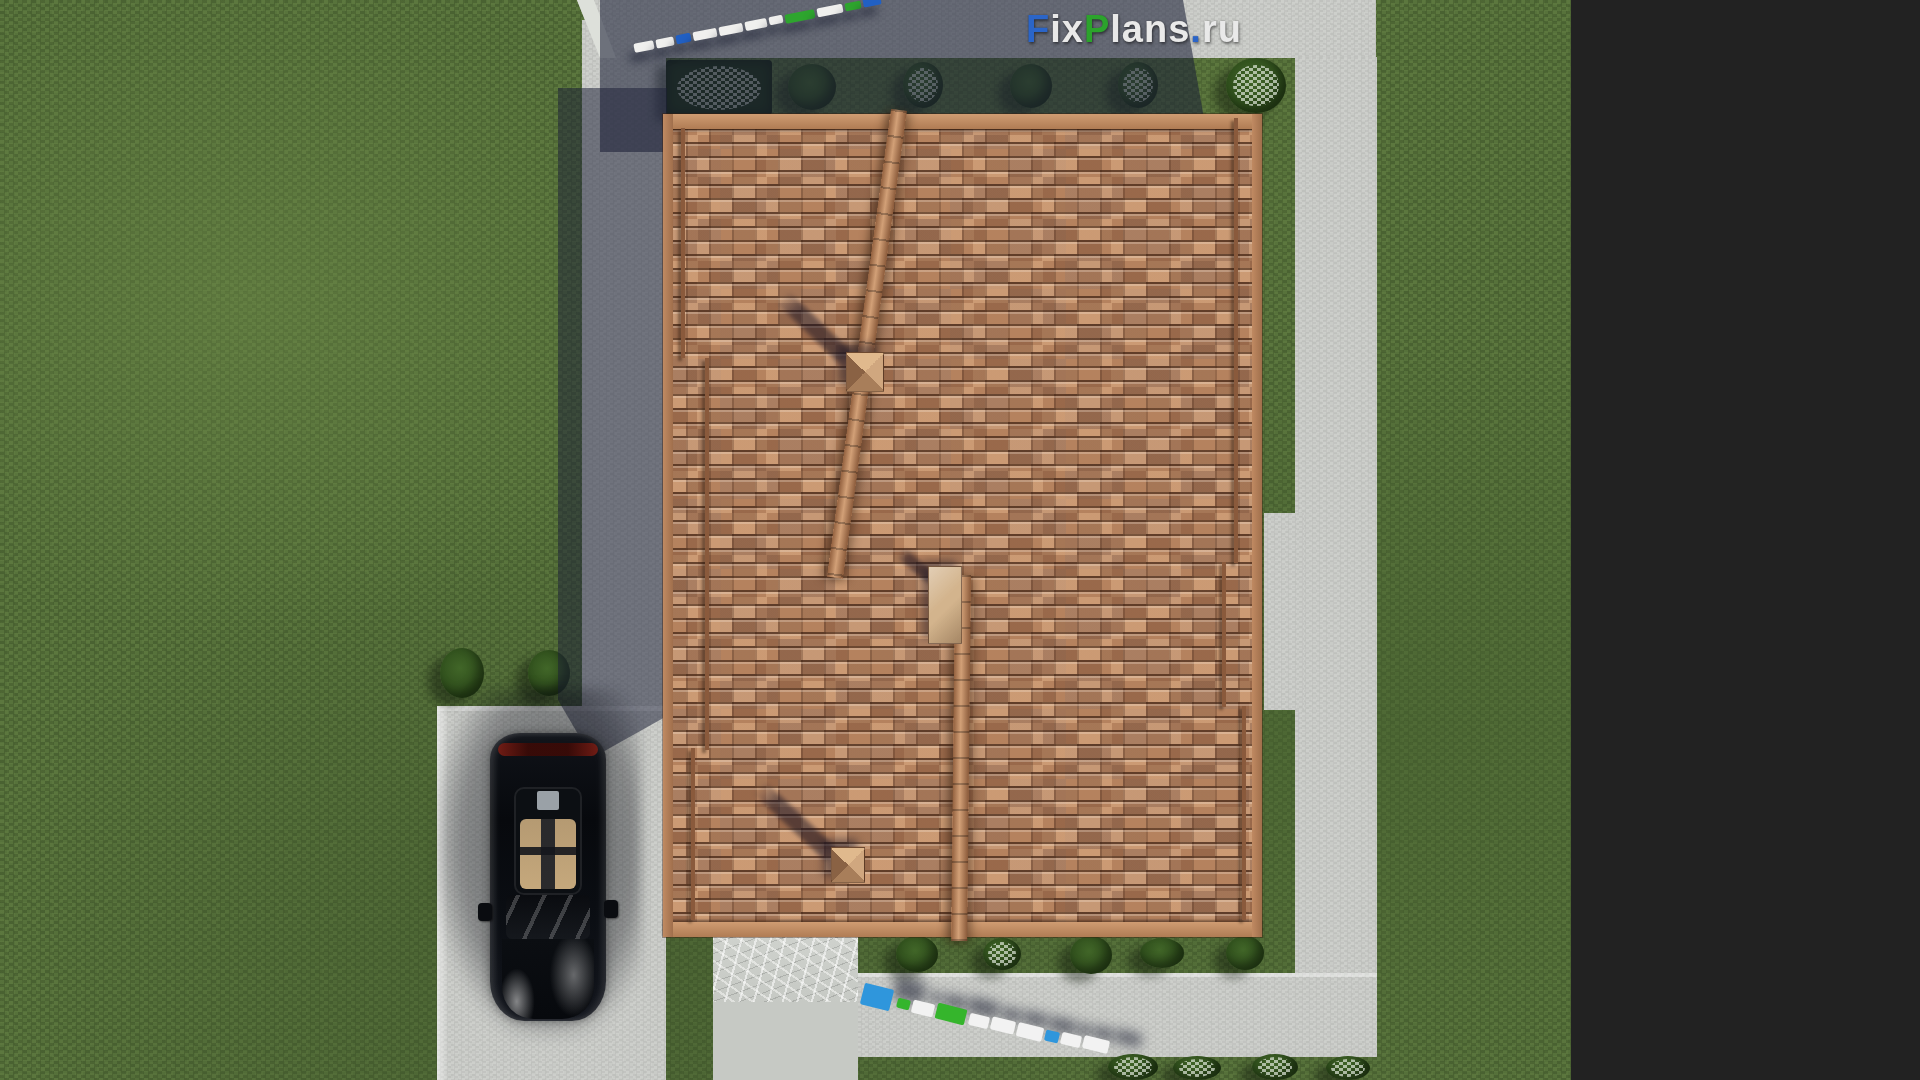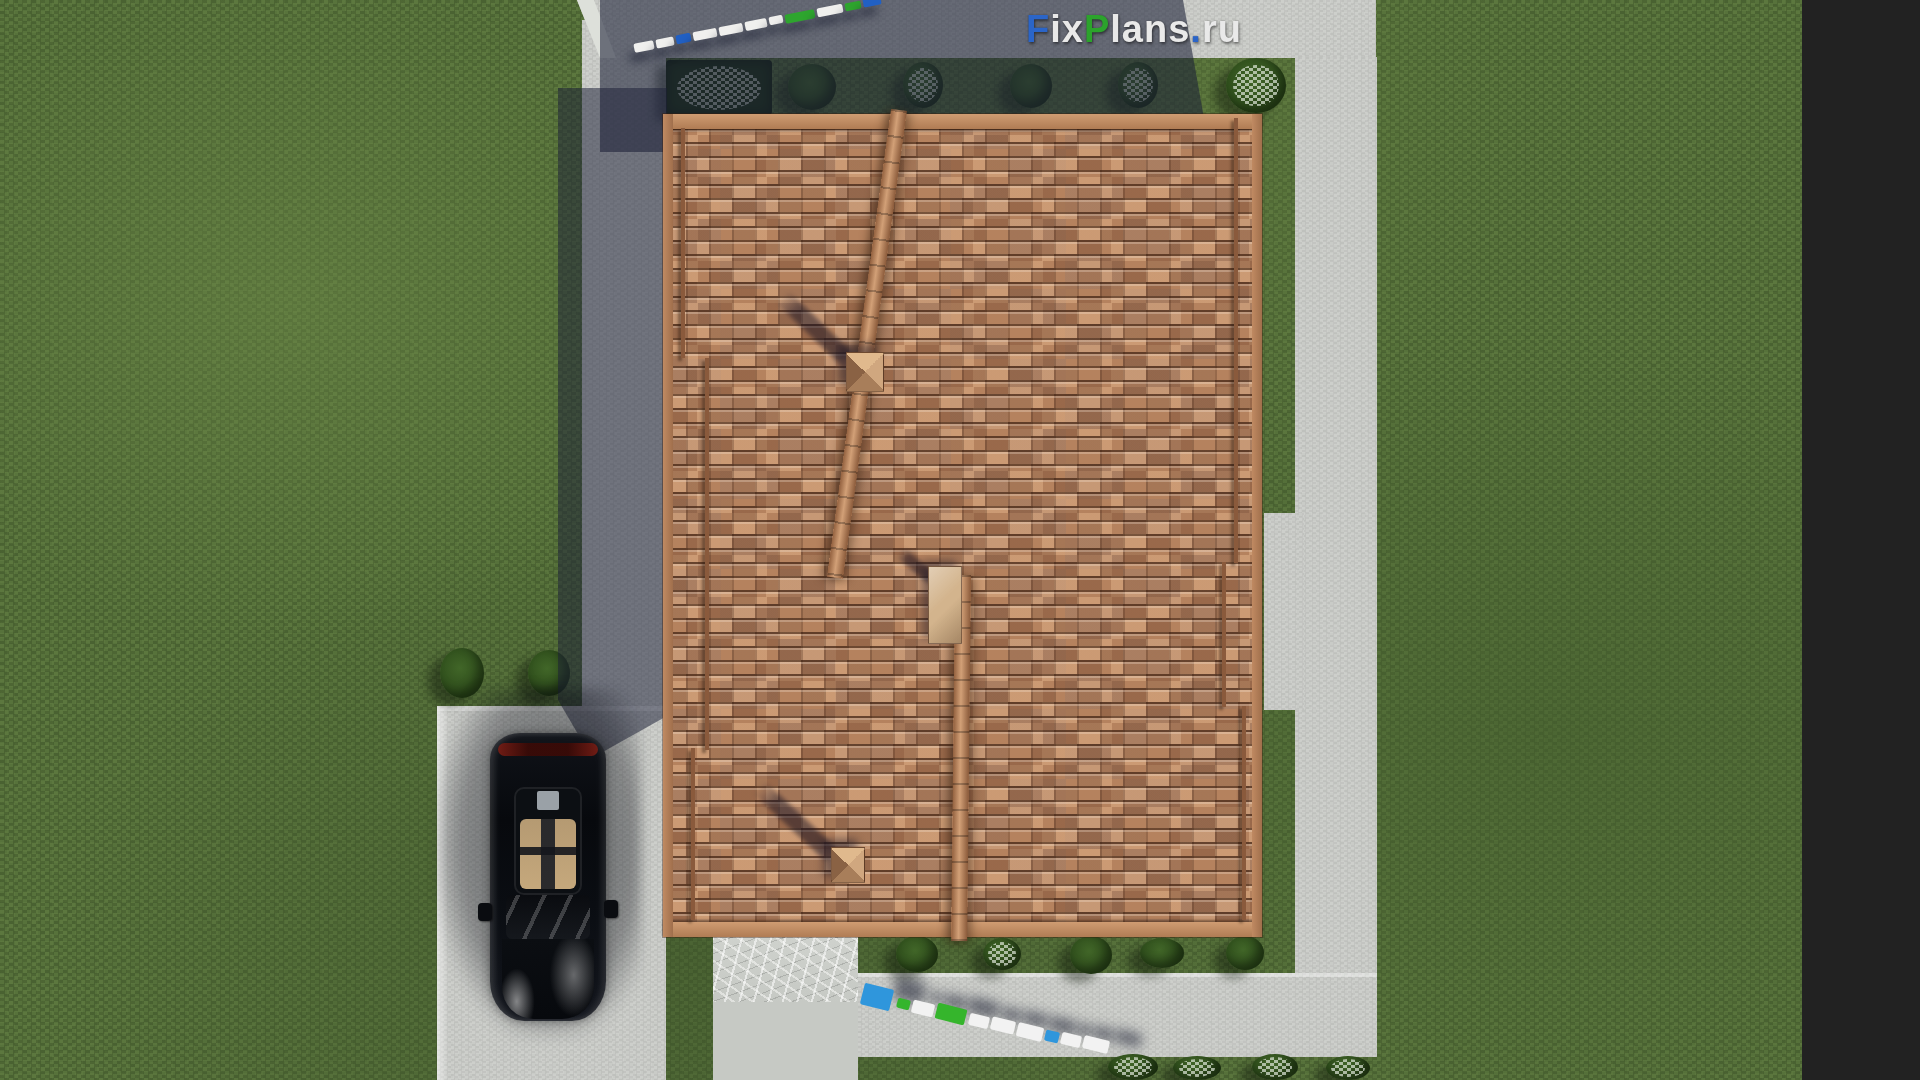--- a/index.html
+++ b/index.html
@@ -1,17 +1,17 @@
 <!DOCTYPE html>
 <html><head>
 <meta charset="utf-8">
 <style>
   html,body{margin:0;padding:0;background:#222;}
   *{box-sizing:border-box;}
-  .scene{position:relative;width:1802px;height:1080px;overflow:hidden;
+  .scene{position:relative;width:1571px;height:1080px;overflow:hidden;
     font-family:"Liberation Sans",sans-serif;
     background-color:#57723b;
     background-image:
       radial-gradient(620px 480px at 16% 28%, rgba(110,138,72,.45), rgba(0,0,0,0) 70%),
       radial-gradient(760px 560px at 86% 68%, rgba(66,92,44,.55), rgba(0,0,0,0) 72%),
       radial-gradient(600px 440px at 62% 12%, rgba(96,122,62,.40), rgba(0,0,0,0) 70%),
       radial-gradient(820px 620px at 38% 88%, rgba(58,80,40,.50), rgba(0,0,0,0) 75%),
       repeating-conic-gradient(rgba(25,40,15,.22) 0 25%, rgba(0,0,0,0) 0 50%),
       repeating-conic-gradient(rgba(120,150,80,.14) 0 25%, rgba(0,0,0,0) 0 50%);
     background-size:auto,auto,auto,auto,9px 7px,15px 11px;}

